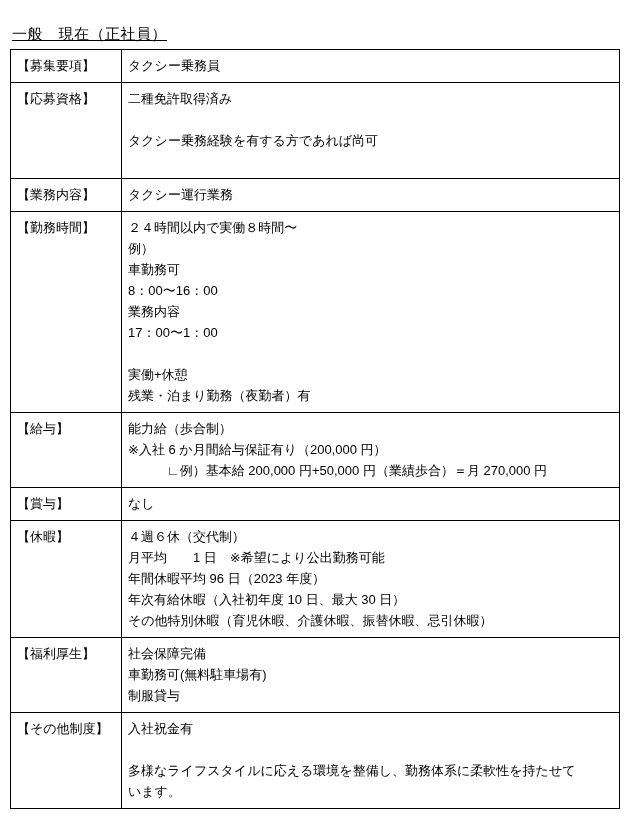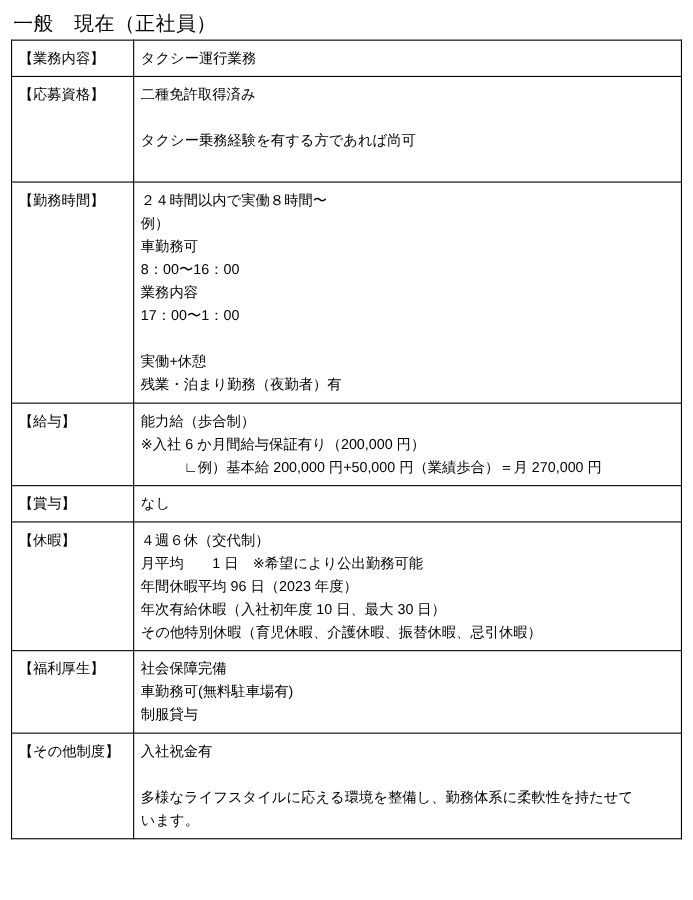--- a/index.html
+++ b/index.html
@@ -16,25 +16,26 @@
     overflow: hidden;
   }
   .page {
     position: relative;
     width: 630px;
     height: 818px;
     box-sizing: border-box;
     padding: 10px 10px 0 10px;
   }
   .doc-heading {
-    font-size: 18px;
+    font-size: 15px;
     line-height: 18px;
-    margin: 2px 0 6px 2px;
+    margin: 15px 0 6px 2px;
     letter-spacing: 0.5px;
     white-space: pre;
+    text-decoration: underline;
   }
   table.jobtable {
     border-collapse: collapse;
     width: 610px;
     table-layout: fixed;
   }
   table.jobtable td {
     border: 1px solid #000000;
     vertical-align: top;
     padding: 5px 6px 6px 6px;
@@ -63,35 +64,41 @@
 </head>
 <body>
 
 <div class="page">
 
   <div class="doc-heading">一般　現在（正社員）</div>
 
   <table class="jobtable">
     <tbody>
 
-
       <tr>
-        <td class="label">【業務内容】</td>
+        <td class="label">【募集要項】</td>
         <td class="value">
-          <div class="line">タクシー運行業務</div>
+          <div class="line">タクシー乗務員</div>
         </td>
       </tr>
 
       <tr>
         <td class="label">【応募資格】</td>
         <td class="value">
           <div class="line">二種免許取得済み</div>
           <div class="line blank"></div>
           <div class="line">タクシー乗務経験を有する方であれば尚可</div>
           <div class="line blank"></div>
+        </td>
+      </tr>
+
+      <tr>
+        <td class="label">【業務内容】</td>
+        <td class="value">
+          <div class="line">タクシー運行業務</div>
         </td>
       </tr>
 
 
       <tr>
         <td class="label">【勤務時間】</td>
         <td class="value">
           <div class="line">２４時間以内で実働８時間〜</div>
           <div class="line">例）</div>
           <div class="line">車勤務可</div>

